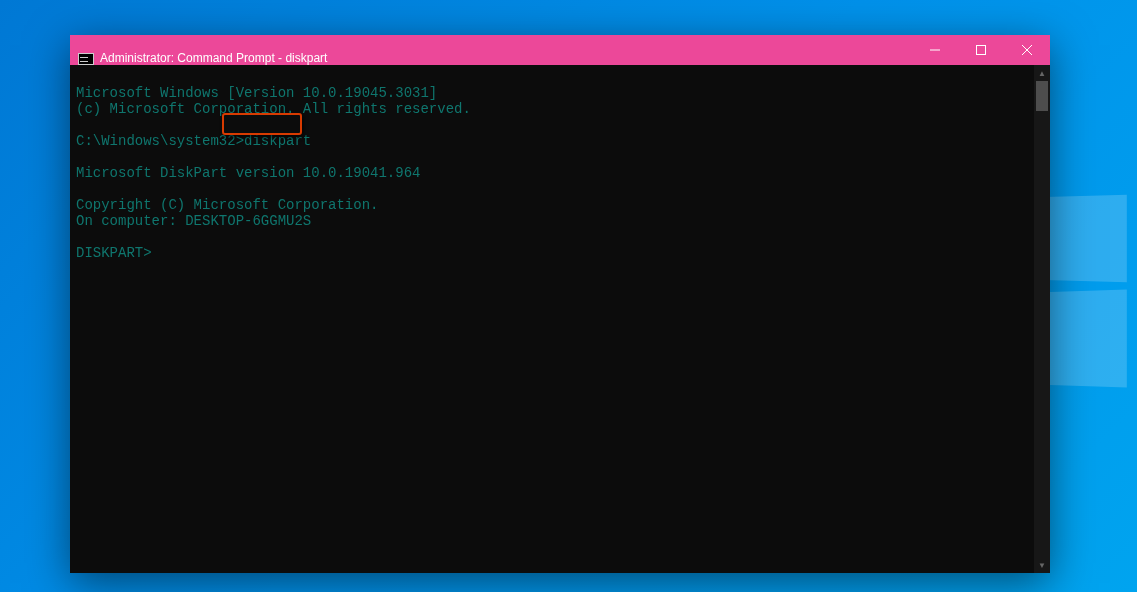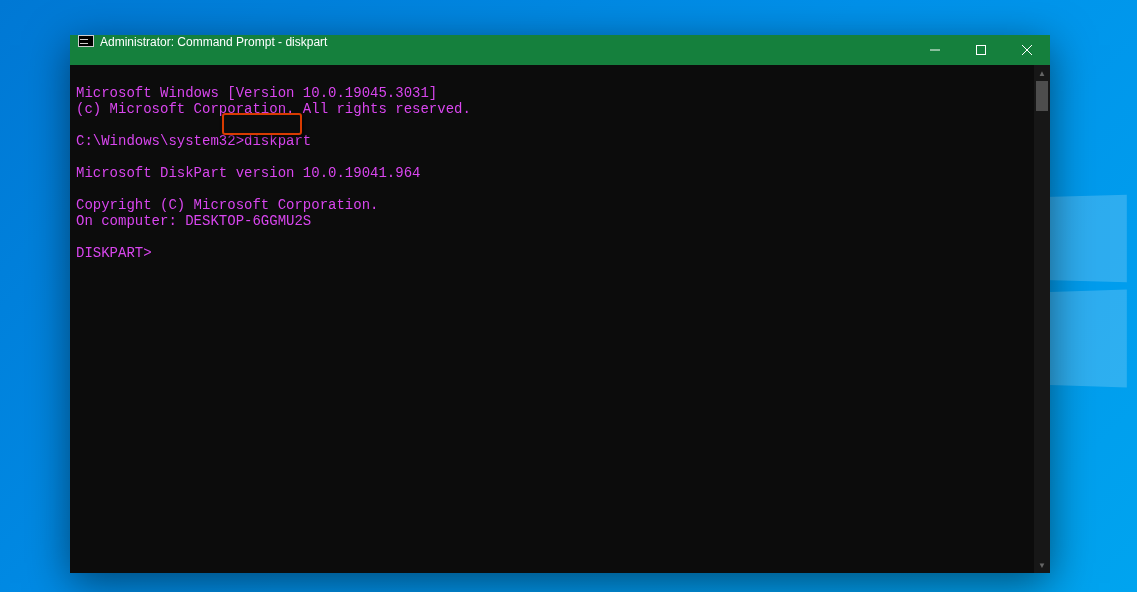--- a/index.html
+++ b/index.html
@@ -39,23 +39,23 @@
       top: 35px;
       width: 980px;
       height: 538px;
       background: #000000;
       box-shadow: 0 10px 40px rgba(0,0,0,0.5);
       display: flex;
       flex-direction: column;
     }
     .titlebar {
       height: 30px;
-      background: #15803d;
-      display: flex;
-      align-items: flex-start;
+      background: #ec4899;
+      display: flex;
+      align-items: flex-end;
       padding-left: 8px;
       color: #ffffff;
       font-size: 12px;
       user-select: none;
     }
     .titlebar-icon {
       width: 16px;
       height: 12px;
       border: 1px solid #ccc;
       margin-right: 6px;
@@ -92,21 +92,21 @@
       stroke: #ffffff;
       stroke-width: 1;
       fill: none;
     }
     .terminal-body {
       flex: 1;
       padding: 4px 6px;
       font-family: Consolas, "Courier New", monospace;
       font-size: 14px;
       line-height: 16px;
-      color: #d946ef;
+      color: #0f766e;
       background: #0c0c0c;
       white-space: pre;
       position: relative;
       overflow: hidden;
     }
     .terminal-line {
       white-space: pre;
     }
     .highlight-box {
       position: absolute;

